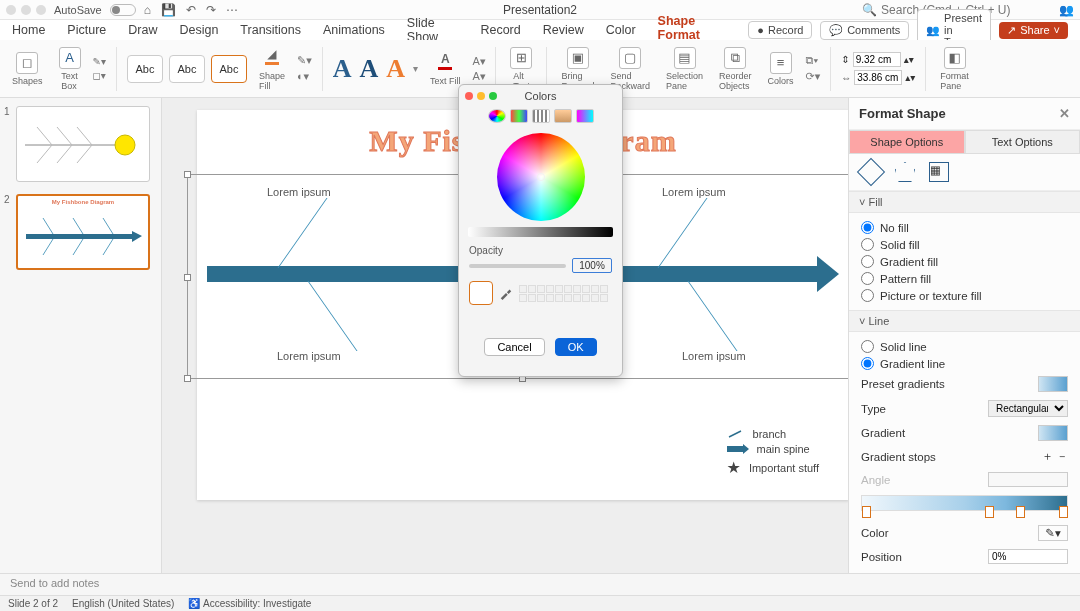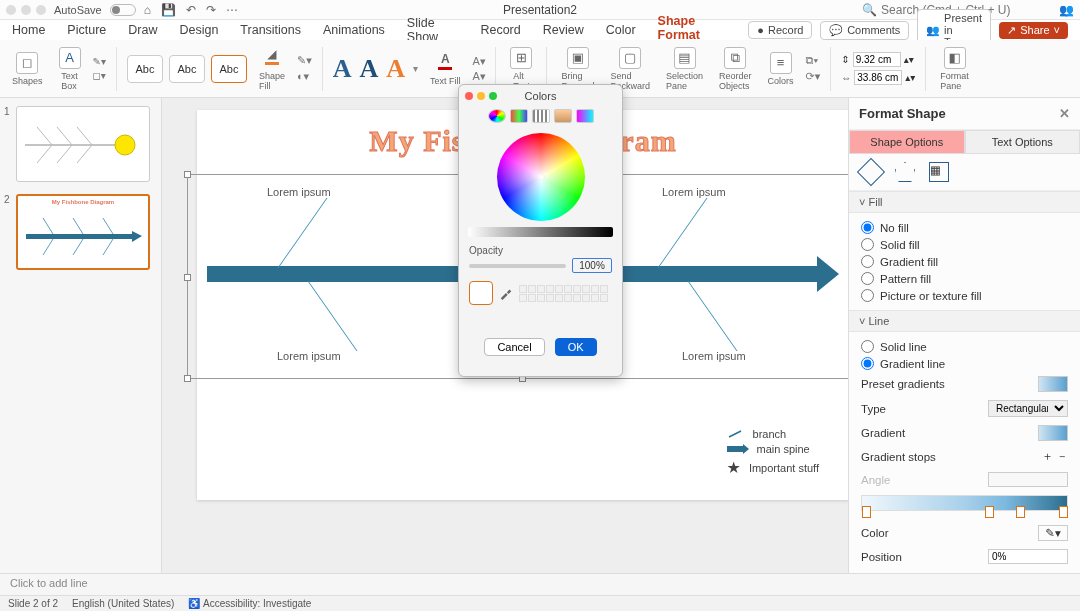--- a/index.html
+++ b/index.html
@@ -435,21 +435,21 @@
         </div>
       <div class="prop-row">
           <span>Position</span>
           <input type="text" value="0%" style="">
         </div>
 
     </div>
   </div>
 </div>
 
-<div class="notesbar"><span>Click to add line</span></div>
+<div class="notesbar"><span>Send to add notes</span></div>
 
 <div class="statusbar">
   <span>Slide 2 of 2</span>
   <span>English (United States)</span>
   <span>♿ <span>Accessibility: Investigate</span></span>
 </div>
 
 <div class="color-popup">
   <div class="cp-head">
     <div class="cp-traffic">

